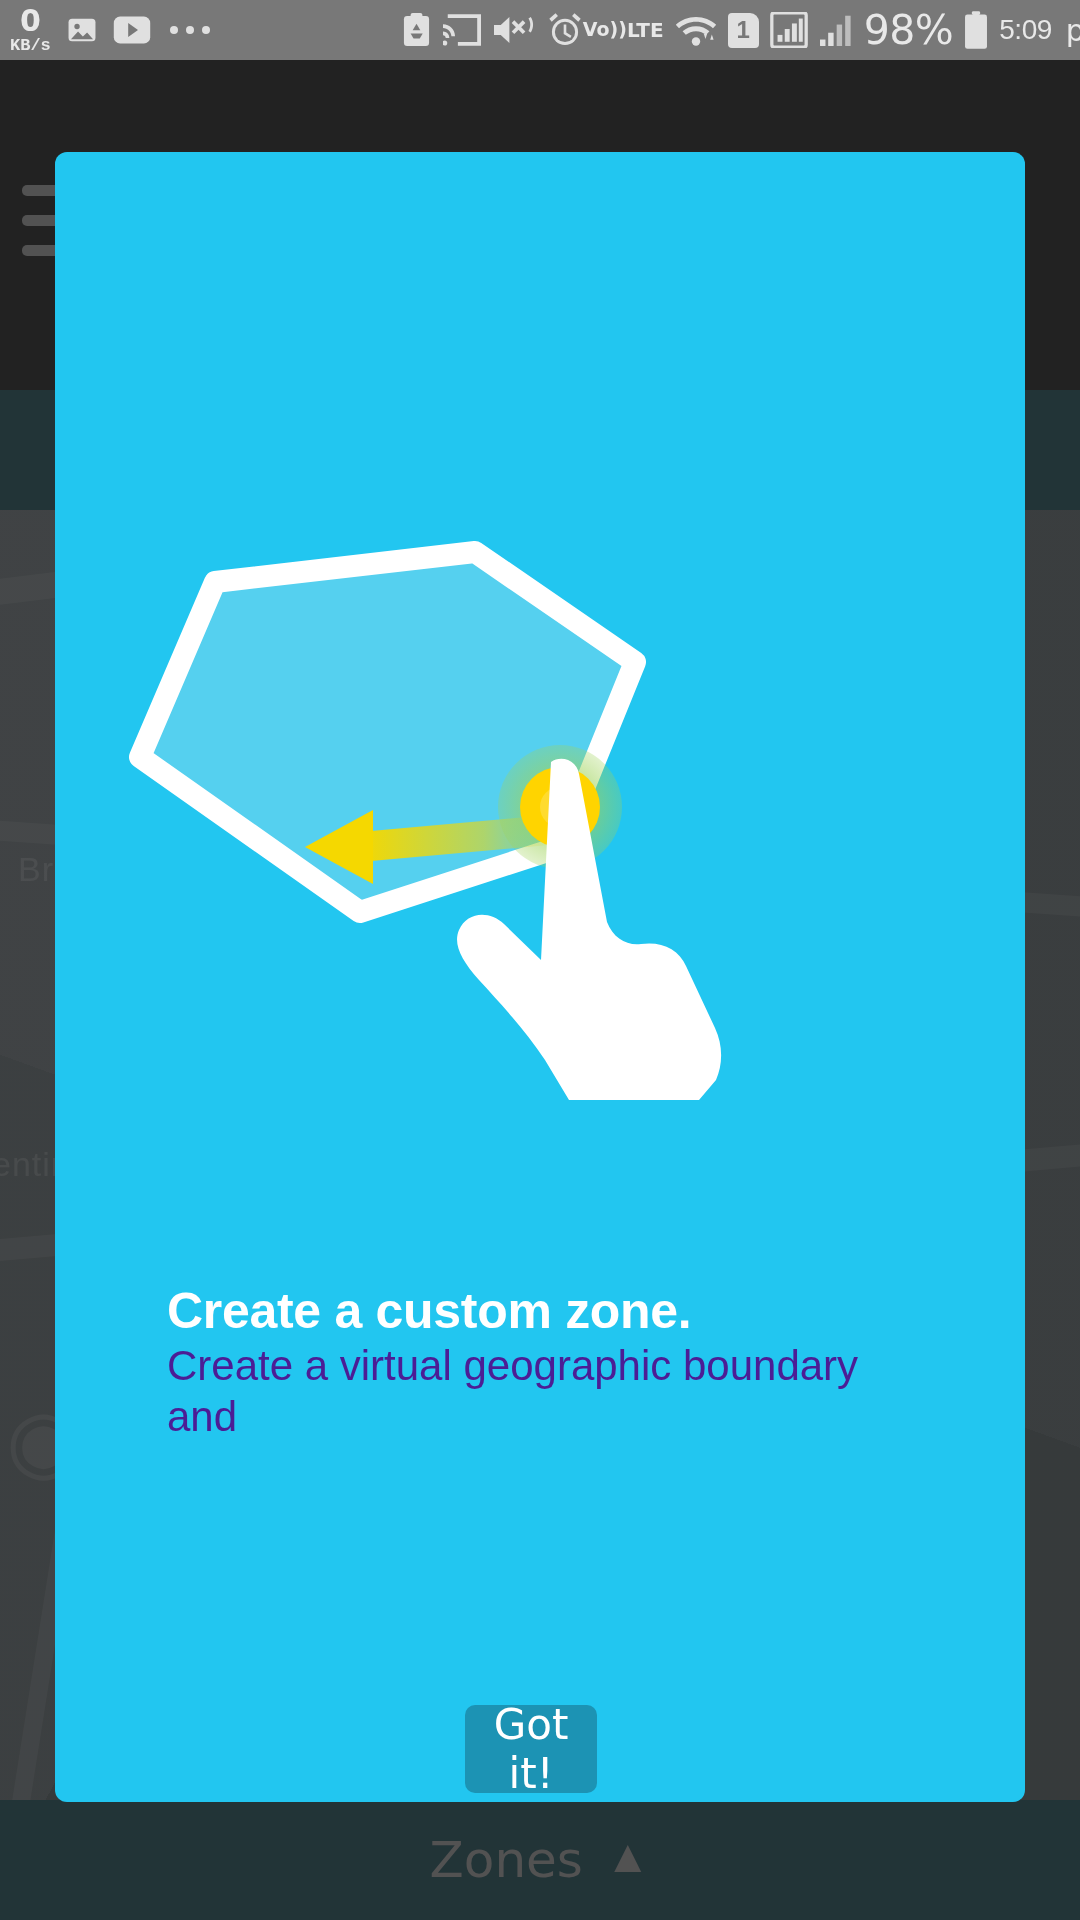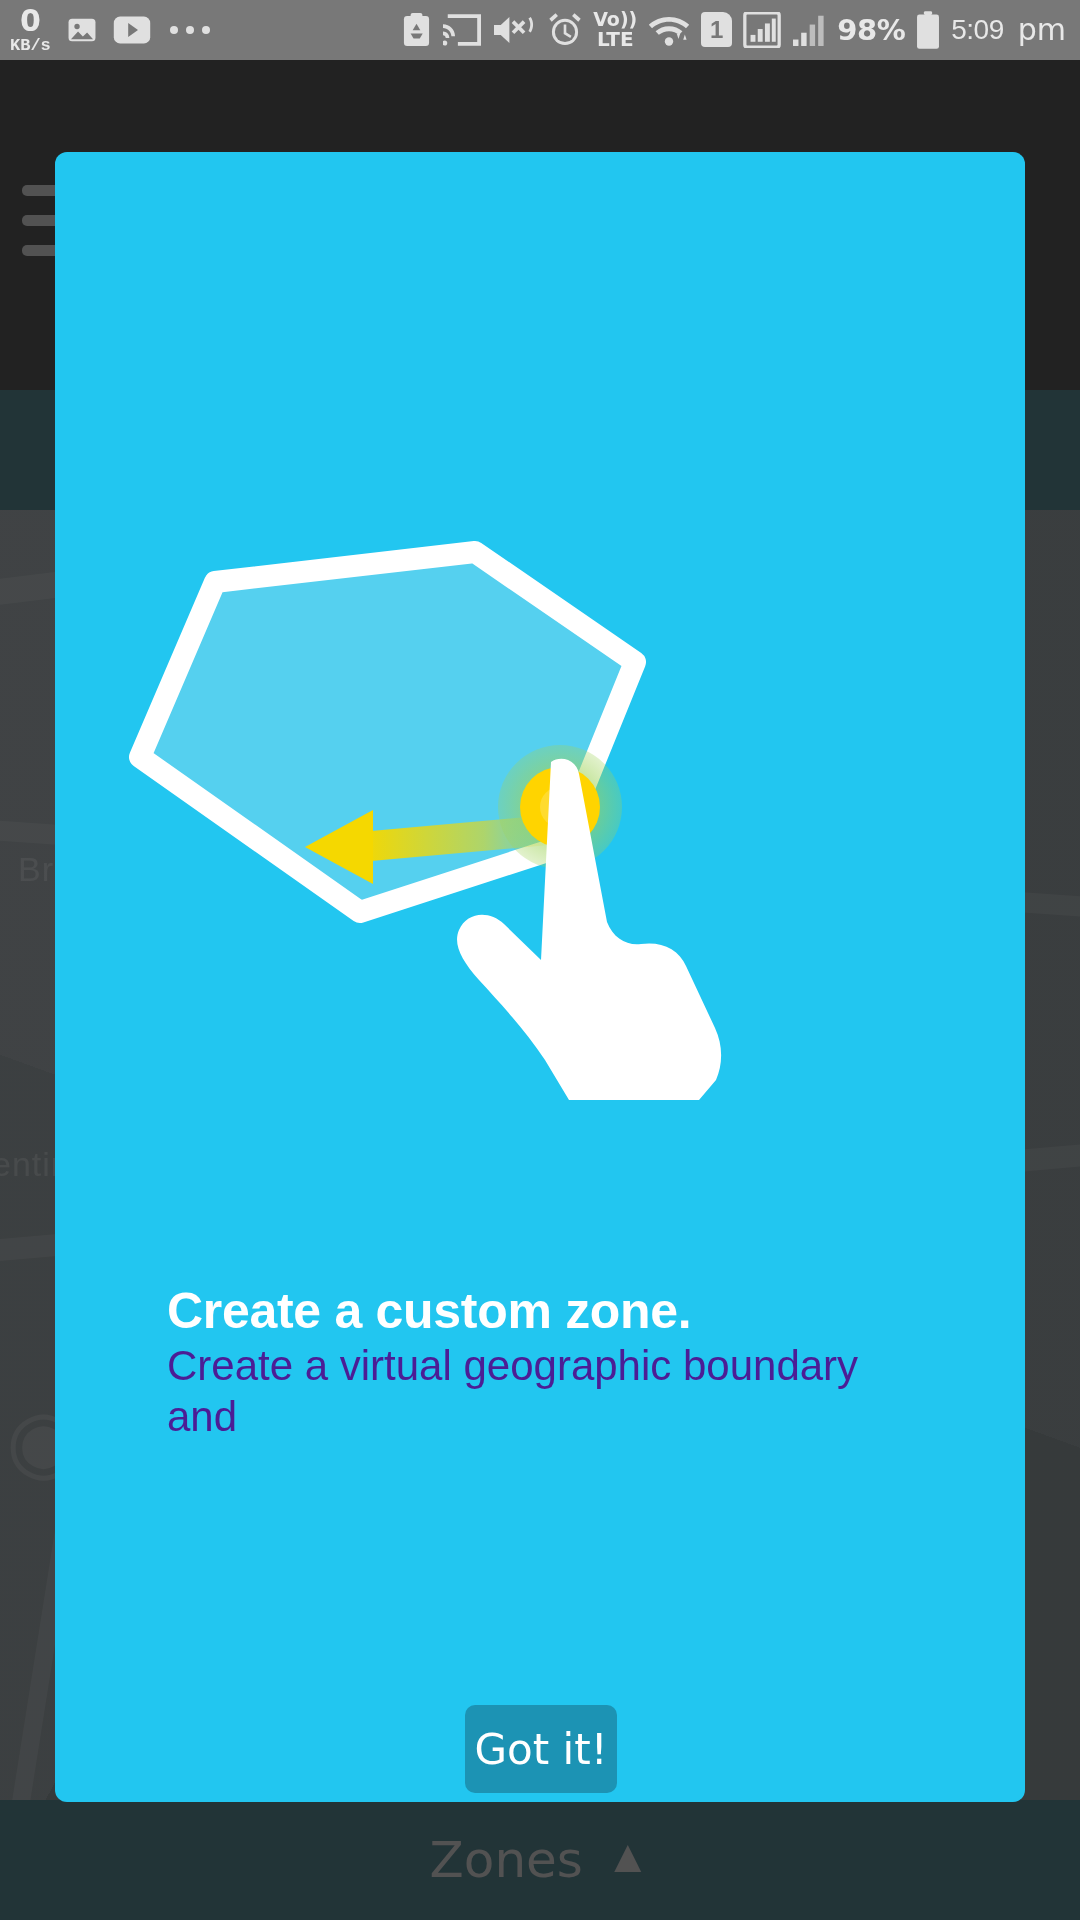--- a/index.html
+++ b/index.html
@@ -72,50 +72,50 @@
   }
   .sb-left { display:flex; align-items:center; gap:13px; }
   .sb-right { display:flex; align-items:center; gap:11px; margin-left:auto; }
   .kbps { display:flex; flex-direction:column; align-items:center; line-height:1;
           font-family:"DejaVu Sans", sans-serif; }
   .kbps .num { font-size:30px; font-weight:700; }
   .kbps .unit { font-size:17px; font-weight:700; margin-top:1px;font-family:Liberation Mono, monospace; }
   .ic { fill:#e0e0e0; display:block; }
   .dots { display:flex; gap:8px; align-items:center; margin-left:6px; }
   .dots i { width:8px; height:8px; border-radius:50%; background:#e0e0e0; display:block; }
-  .volte { display:flex; flex-direction:column; align-items:center; line-height:1.02;
+  .volte { display:flex; flex-direction:row; align-items:center; line-height:1.02;
            font-family:"DejaVu Sans", sans-serif; font-weight:700; }
   .volte .a { font-size:19px; } .volte .b { font-size:20px; }
   .simbox {
     background:#e0e0e0; color:#787878; font-weight:700; font-size:24px;
     width:31px; height:35px; border-radius:4px 9px 4px 4px;
     display:flex; align-items:center; justify-content:center;
   }
-  .pct { font-size:29px; font-weight:700; font-family:"DejaVu Sans", sans-serif; letter-spacing:-0.5px;}
+  .pct { font-size:41px; font-weight:400; font-family:"DejaVu Sans", sans-serif; letter-spacing:-0.5px;}
   .clock { font-size:28px; font-family:Liberation Sans, sans-serif; letter-spacing:-0.5px;text-align:right; }
   .ampm { font-size:30px; font-family:"DejaVu Sans", sans-serif; margin-left:3px; }
 
   
   .dialog {
     position:absolute; left:55px; top:152px; width:970px; height:1650px;
     background:#22c6f0; border-radius:12px; z-index:30; overflow:hidden;
   }
   .illus { position:absolute; left:0; top:70px; width:970px; height:880px; }
   .copy { position:absolute; left:112px; top:1130px; width:760px; }
   .headline {
     font-size:50px; font-weight:700; color:#ffffff;
     letter-spacing:-0.3px; 
     font-family:"Liberation Sans", sans-serif;
   }
   .body-line {
     font-size:42px; color:#4c1d95; line-height:1.22;
     font-family:"Liberation Sans", sans-serif;
   }
   .got-it {
-    position:absolute; left:410px; top:1553px; width:152px; height:88px;
+    position:absolute; left:410px; top:1553px; width:132px; height:88px;
     background:#1c93b4; border:none; border-radius:10px;
     color:#ffffff; font-size:42px;
     font-family:"DejaVu Sans", sans-serif;
     display:flex; align-items:center; justify-content:center;
     cursor:pointer;
   }
 </style>
 </head>
 <body>
 

